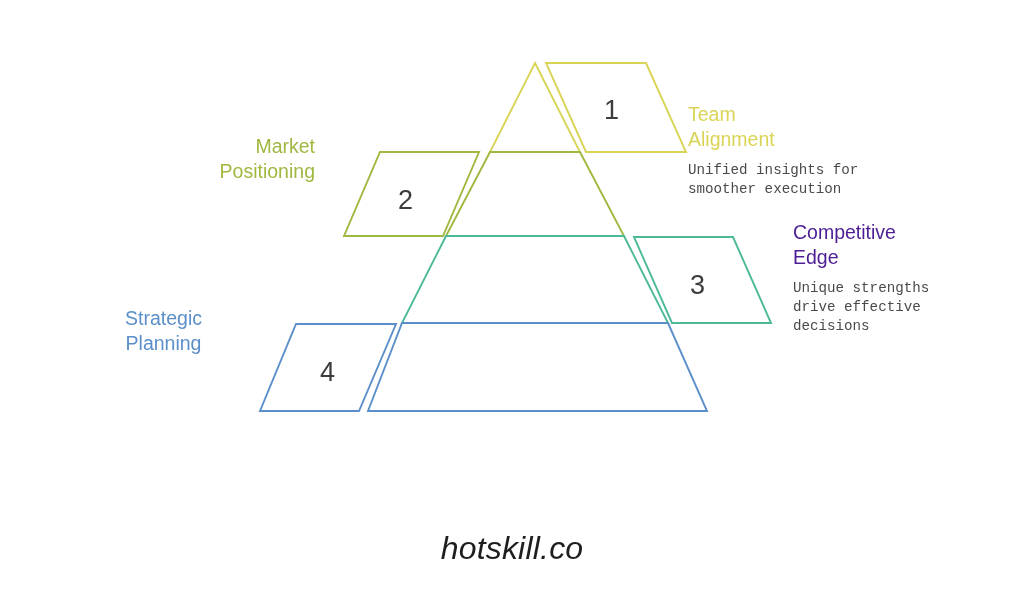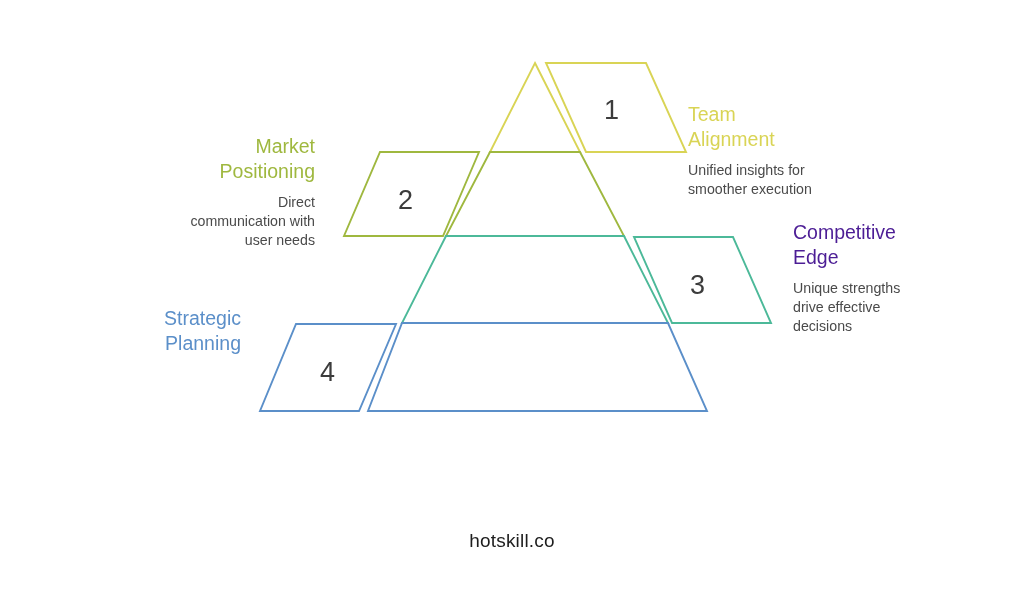--- a/index.html
+++ b/index.html
@@ -44,49 +44,50 @@
   }
   .callout-title {
     font-family: "Liberation Sans", sans-serif;
     font-size: 19.5px;
     line-height: 25px;
     font-weight: 400;
     margin: 0 0 9px 0;
     white-space: pre-line;
   }
   .callout-desc {
-    font-family: Liberation Sans, sans-serif;
+    font-family: Liberation Mono, monospace;
     font-size: 14.2px;
     line-height: 19px;
     color: #4a4a4a;
     margin: 0;
     white-space: pre-line;
   }
   .align-right {
     text-align: right;
   }
   .align-left {
     text-align: left;
   }
   #footer-brand {
     position: absolute;
     left: 0;
     right: 0;
     top: 530px;
     text-align: center;
     font-family: "Liberation Sans", sans-serif;
-    font-size: 19px;
+    font-size: 32px;
     color: #1e1e1e;
     letter-spacing: 0.2px;
+    font-style: italic;
   }
   
   #callout-1 { left: 688px; top: 60px;  width: 210px; margin-top: 42px; }
   #callout-2 { left: 150px; top: 134px; width: 165px; }
   #callout-3 { left: 793px; top: 220px; width: 190px; }
-  #callout-4 { left: 86px;  top: 306px; width: 155px; }
+  #callout-4 { left: 86px;  top: 306px; width: 155px; text-align: center; }
   
   #num-1 { left: 604px; top: 97px; }
   #num-2 { left: 398px; top: 187px; }
   #num-3 { left: 690px; top: 272px; }
   #num-4 { left: 320px; top: 359px; }
 </style>
 </head>
 <body style="background: rgb(255, 255, 255);">
 
 <div id="diagram-root">
@@ -114,23 +115,20 @@
   <div class="callout align-left" id="callout-1">
     <div class="callout-title" style="color:#d9d455;">Team
 Alignment</div>
     <div class="callout-desc">Unified insights for
 smoother execution</div>
   </div>
 
   <div class="callout align-right" id="callout-2">
     <div class="callout-title" style="color:#9fb83f;text-align:right;">Market
 Positioning</div>
-    <div class="callout-desc">Direct
-communication with
-user needs</div>
   </div>
 
   <div class="callout align-left" id="callout-3">
     <div class="callout-title" style="color:#4c1d95;">Competitive
 Edge</div>
     <div class="callout-desc">Unique strengths
 drive effective
 decisions</div>
   </div>
 

